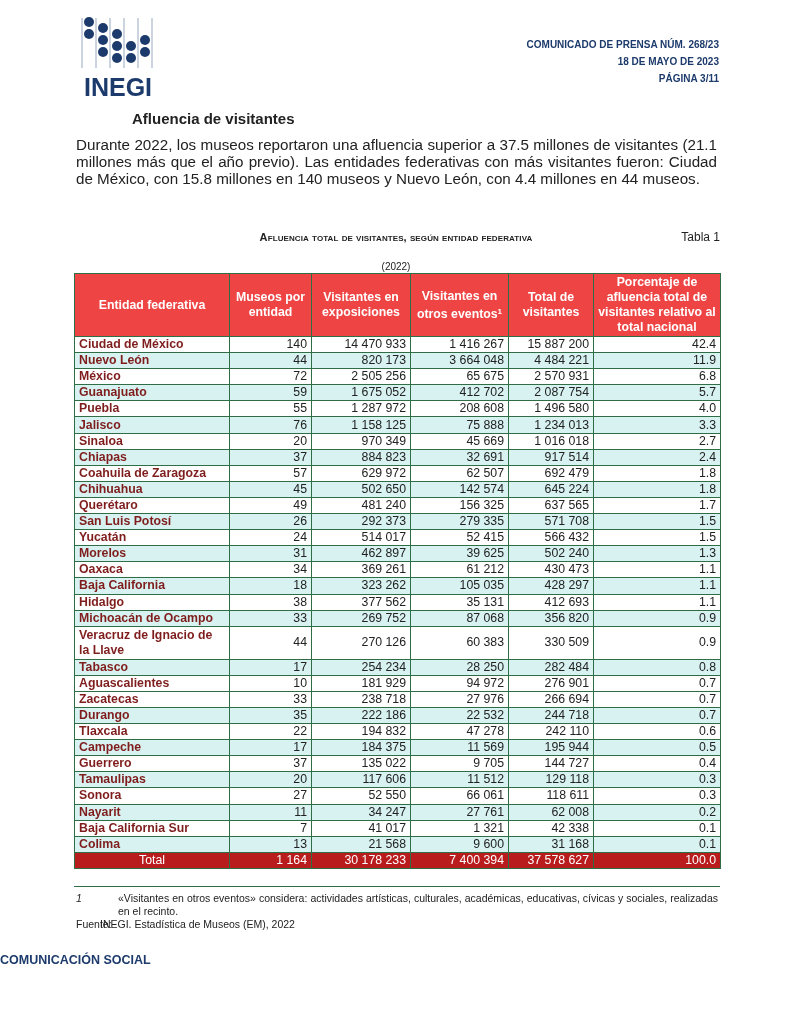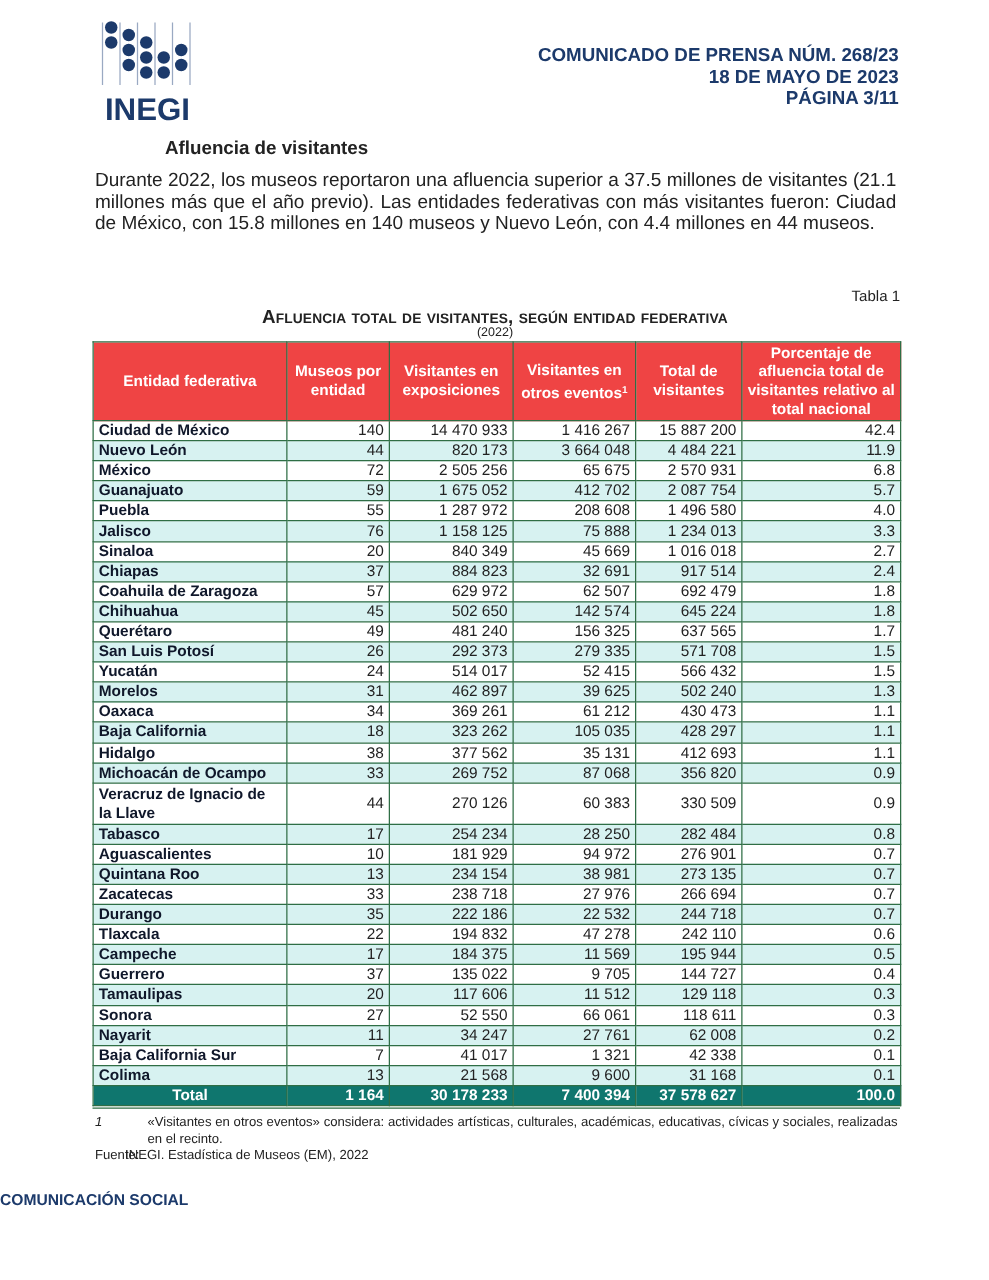--- a/index.html
+++ b/index.html
@@ -1,38 +1,38 @@
 <!DOCTYPE html>
 <html><head>
 <meta charset="utf-8">
 <style>
   html, body { margin: 0; padding: 0; background: #ffffff; }
   body { width: 791px; height: 1024px; position: relative; overflow: hidden;
          font-family: "Liberation Sans", sans-serif; color: #222; }
   .logo { position: absolute; left: 78px; top: 16px; width: 80px; height: 84px; }
   .logo svg { display: block; }
   .header-right { position: absolute; right: 72px; top: 36px; text-align: right;
-                  color: #1c3a6b; font-weight: bold; font-size: 15px; line-height: 17px; }
+                  color: #1c3a6b; font-weight: bold; font-size: 10px; line-height: 17px; }
   .section-title { position: absolute; left: 120px; top: 110px; font-weight: bold; font-size: 15px; color: #222; margin-left: 12px; }
   .intro { position: absolute; left: 76px; top: 136px; width: 641px; font-size: 15.2px; line-height: 17px;
            text-align: justify; color: #222; }
   .caption { position: absolute; left: 72px; width: 648px; text-align: center; }
   .cap1 { top: 230px; font-size: 12px; text-align: right; }
-  .cap2 { top: 245px; font-size: 15px; font-weight: bold; font-variant: small-caps; letter-spacing: 0.1px; }
+  .cap2 { top: 231px; font-size: 11px; font-weight: bold; font-variant: small-caps; letter-spacing: 0.1px; }
   .cap3 { top: 261px; font-size: 10px; }
   table.data { position: absolute; left: 74px; top: 273px; width: 646px; border-collapse: collapse;
                font-size: 12.3px; table-layout: fixed; }
   table.data th { background: #ef4444; color: #ffffff; font-weight: bold; border: 1px solid #2f6e45;
                   padding: 1px 3px; text-align: center; line-height: 15px; height: 58px; font-size: 12.3px; }
   table.data td { border: 1px solid #2f6e45; padding: 0 4px; height: 15.1px; line-height: 15px; color: #222; }
   table.data td.num { text-align: right; }
-  table.data td.name { font-weight: bold; color: #0f172a; }
+  table.data td.name { font-weight: bold; color: #7f1d1d; }
   table.data tr.alt td { background: #d7f2f1; }
   table.data tr.tall td { height: 32px; line-height: 15px; }
-  table.data tr.total td { background: #0f766e; color: #ffffff; font-weight: bold; text-align: right; height: 15px; }
+  table.data tr.total td { background: #b91c1c; color: #ffffff; font-weight: normal; text-align: right; height: 15px; }
   table.data tr.total td.name { text-align: center; color: #fff; }
   sup { font-size: 8px; vertical-align: 4px; }
   .foot-rule { position: absolute; left: 74px; top: 886px; width: 646px; height: 1px; background: #2f6e45; }
   .footnote { position: absolute; left: 76px; top: 892px; width: 642px; font-size: 10.5px; line-height: 13px; color: #222; }
   .footnote .row { display: flex; }
   .footnote .k { width: 42px; flex: 0 0 42px; }
   .footnote .k.i { font-style: italic; }
   .footnote .v { flex: 1; text-align: justify; }
   .source { position: absolute; left: 76px; top: 918px; font-size: 10.5px; color: #222; }
   .source span:first-child { display: inline-block; width: 24px; }
@@ -147,21 +147,21 @@
         <td class="name">Jalisco</td>
         <td class="num">76</td>
         <td class="num">1 158 125</td>
         <td class="num">75 888</td>
         <td class="num">1 234 013</td>
         <td class="num">3.3</td>
       </tr>
       <tr class="">
         <td class="name">Sinaloa</td>
         <td class="num">20</td>
-        <td class="num">840 349</td>
+        <td class="num">970 349</td>
         <td class="num">45 669</td>
         <td class="num">1 016 018</td>
         <td class="num">2.7</td>
       </tr>
       <tr class="alt">
         <td class="name">Chiapas</td>
         <td class="num">37</td>
         <td class="num">884 823</td>
         <td class="num">32 691</td>
         <td class="num">917 514</td>
@@ -262,28 +262,20 @@
         <td class="num">28 250</td>
         <td class="num">282 484</td>
         <td class="num">0.8</td>
       </tr>
       <tr class="">
         <td class="name">Aguascalientes</td>
         <td class="num">10</td>
         <td class="num">181 929</td>
         <td class="num">94 972</td>
         <td class="num">276 901</td>
-        <td class="num">0.7</td>
-      </tr>
-      <tr class="alt">
-        <td class="name">Quintana Roo</td>
-        <td class="num">13</td>
-        <td class="num">234 154</td>
-        <td class="num">38 981</td>
-        <td class="num">273 135</td>
         <td class="num">0.7</td>
       </tr>
       <tr class="">
         <td class="name">Zacatecas</td>
         <td class="num">33</td>
         <td class="num">238 718</td>
         <td class="num">27 976</td>
         <td class="num">266 694</td>
         <td class="num">0.7</td>
       </tr>

